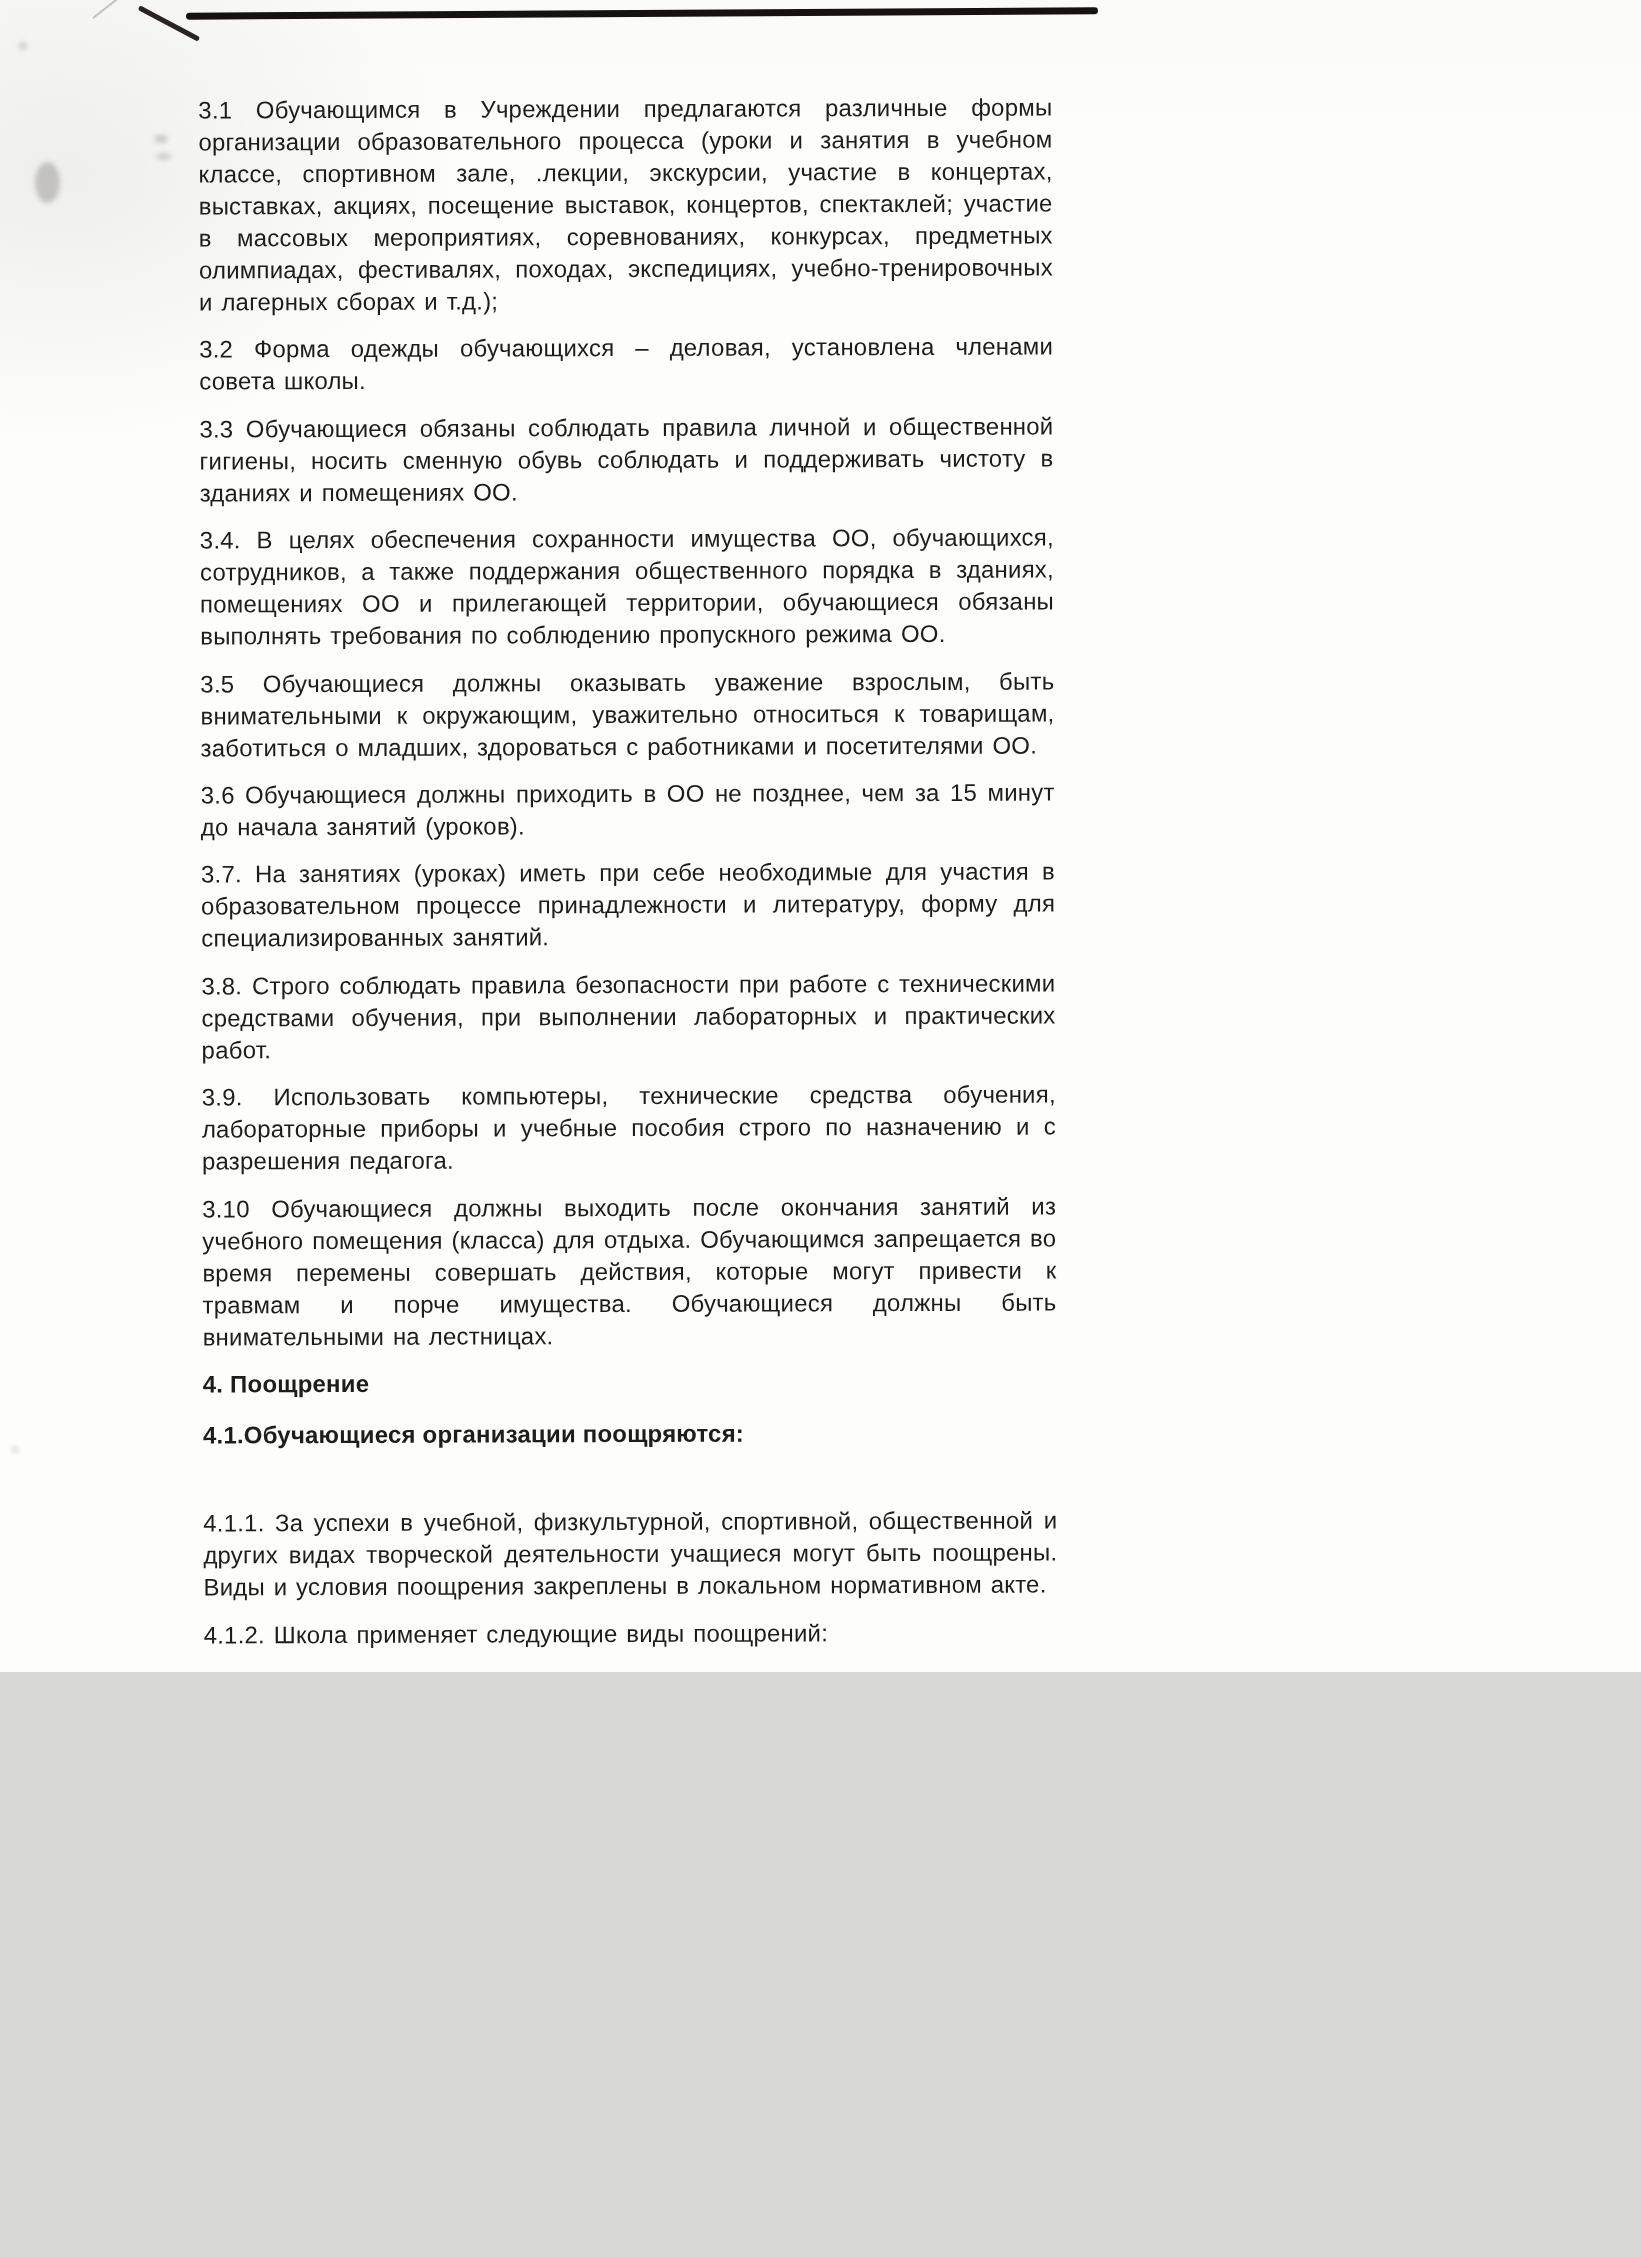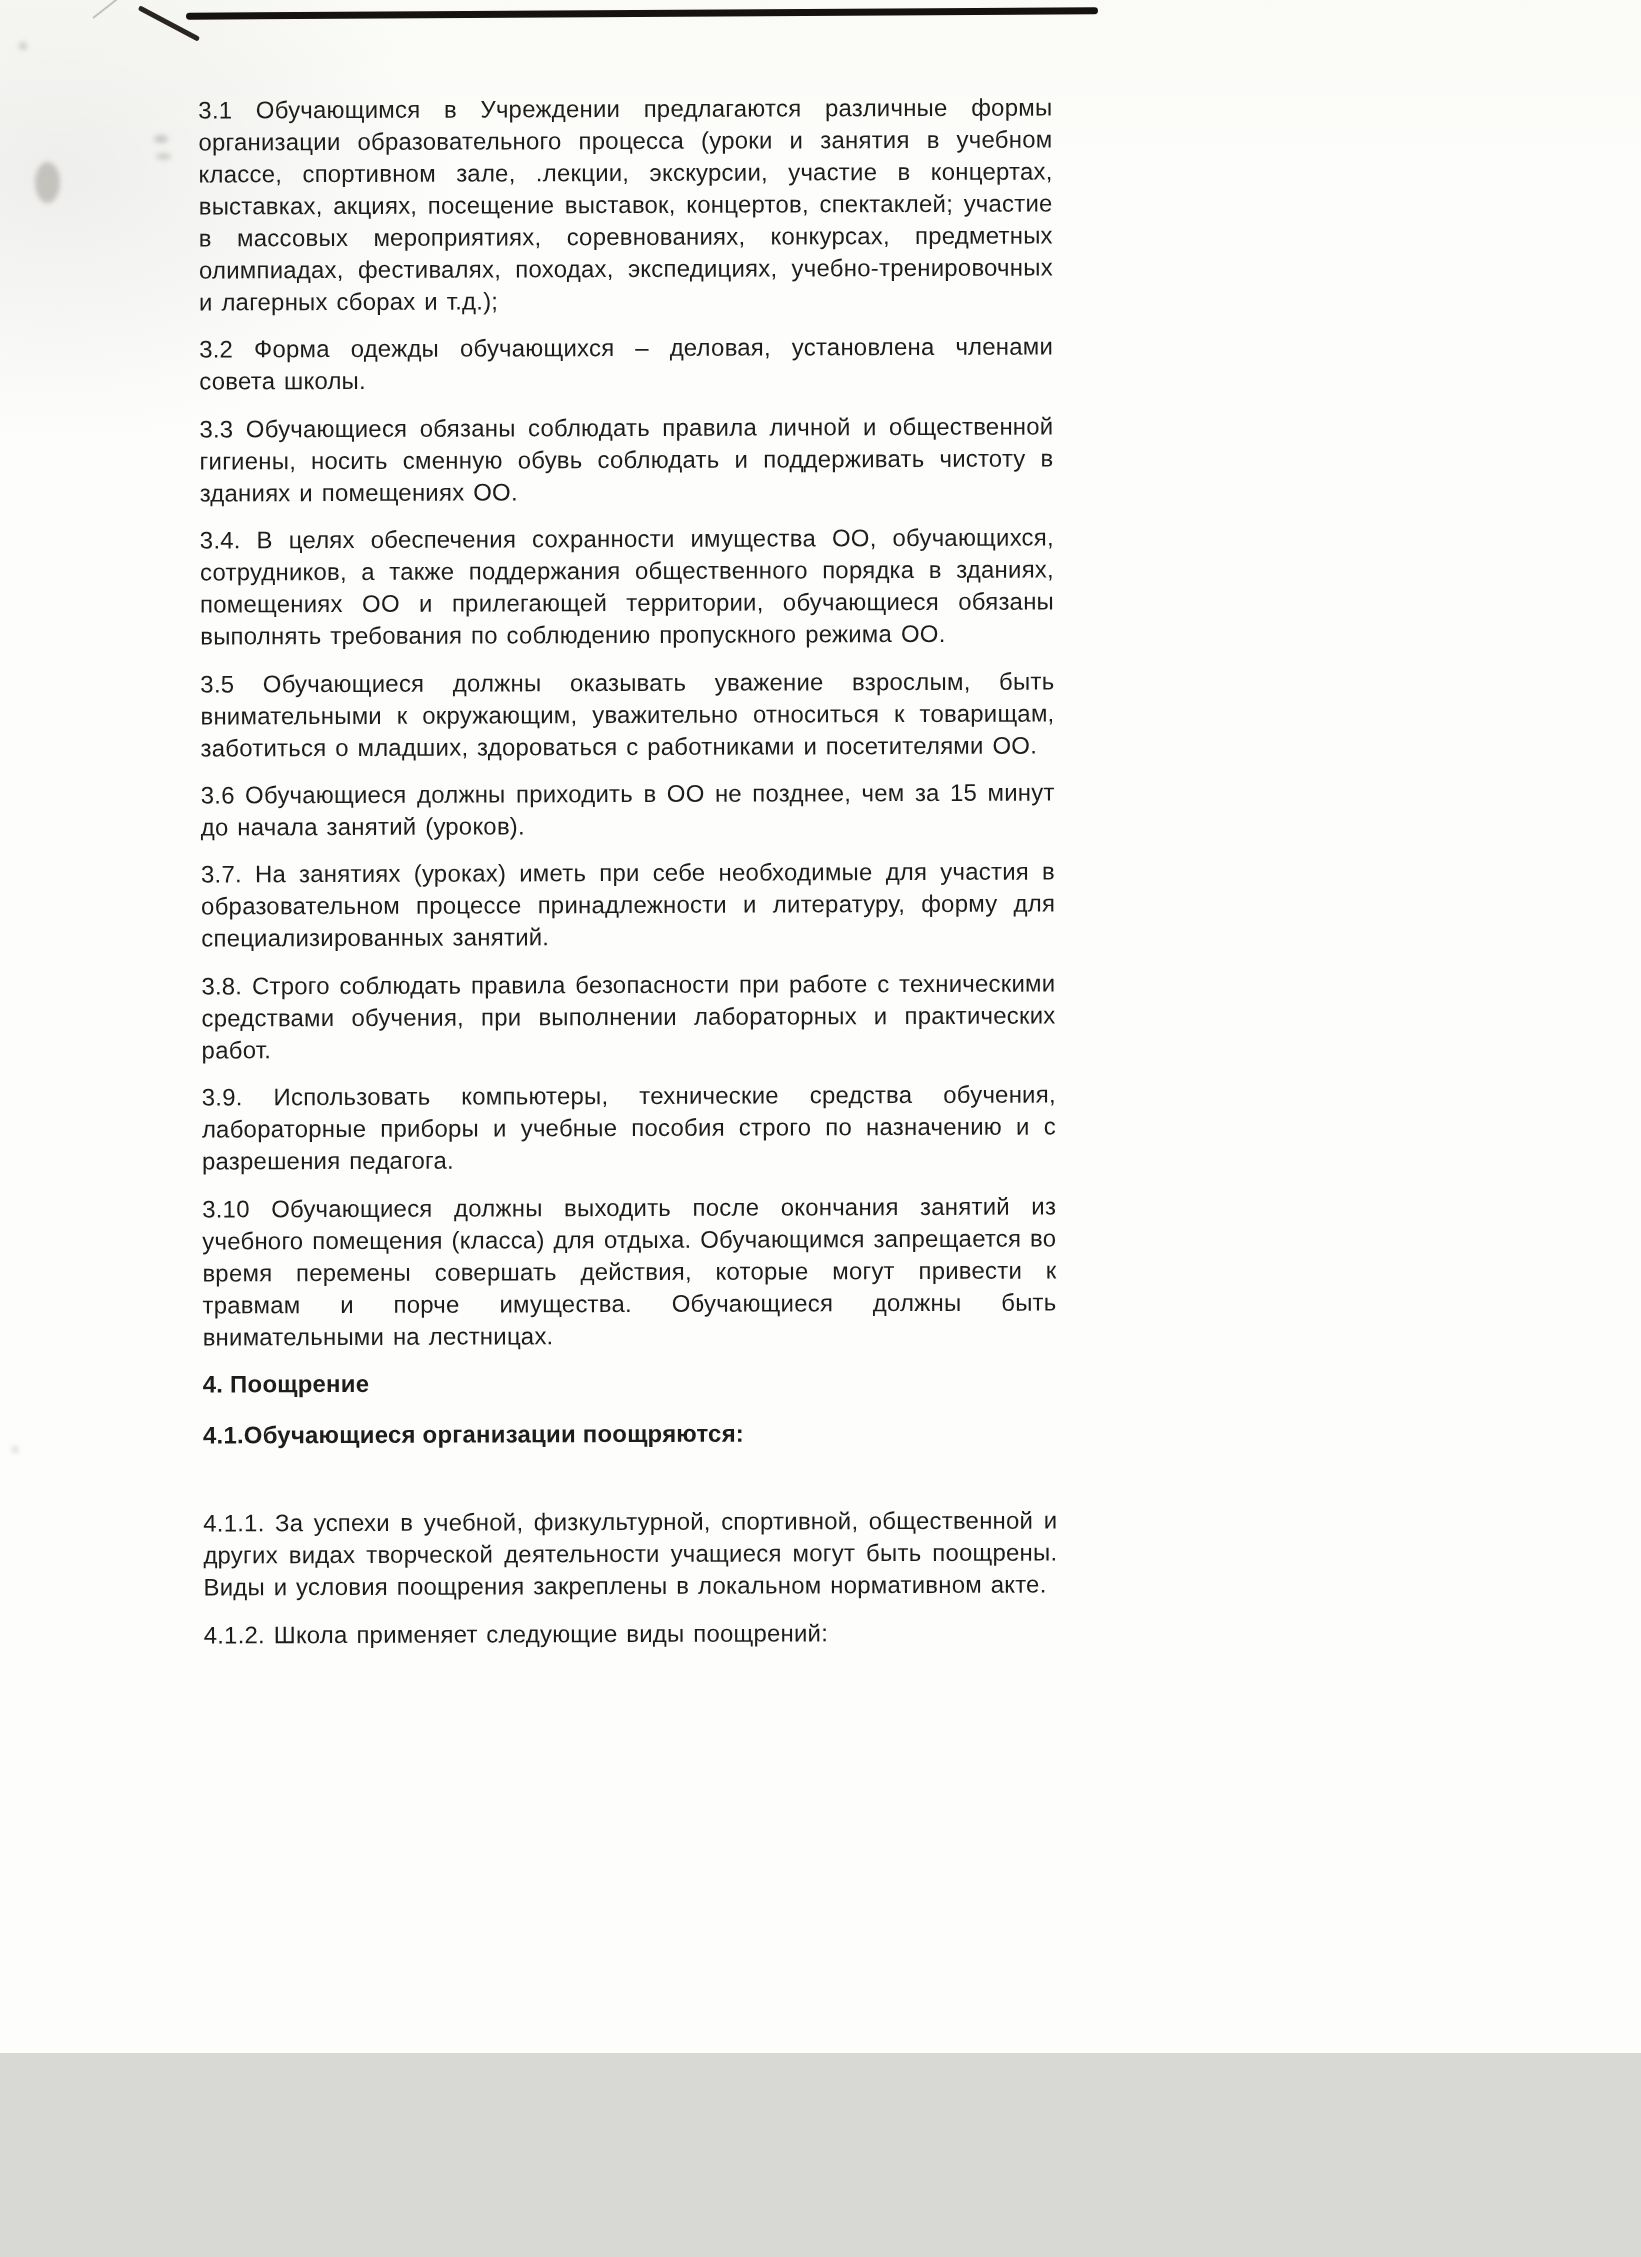--- a/index.html
+++ b/index.html
@@ -3,21 +3,21 @@
 <meta charset="utf-8">
 <style>
   html, body {
     margin: 0;
     padding: 0;
     background: #d8d8d4;
   }
   .scan {
     position: relative;
     width: 1641px;
-    height: 2053px;
+    height: 1672px;
     margin: 0 auto;
     background:
       radial-gradient(ellipse 579px 386px at 58px 174px, rgba(0,0,0,0.06), rgba(0,0,0,0) 70%),
       linear-gradient(180deg, #fafaf7 0%, #fdfdfb 8%, #fdfdfc 100%);
     overflow: hidden;
     font-family: "Liberation Sans", "DejaVu Sans", sans-serif;
   }
   
   .top-edge {
     position: absolute;

